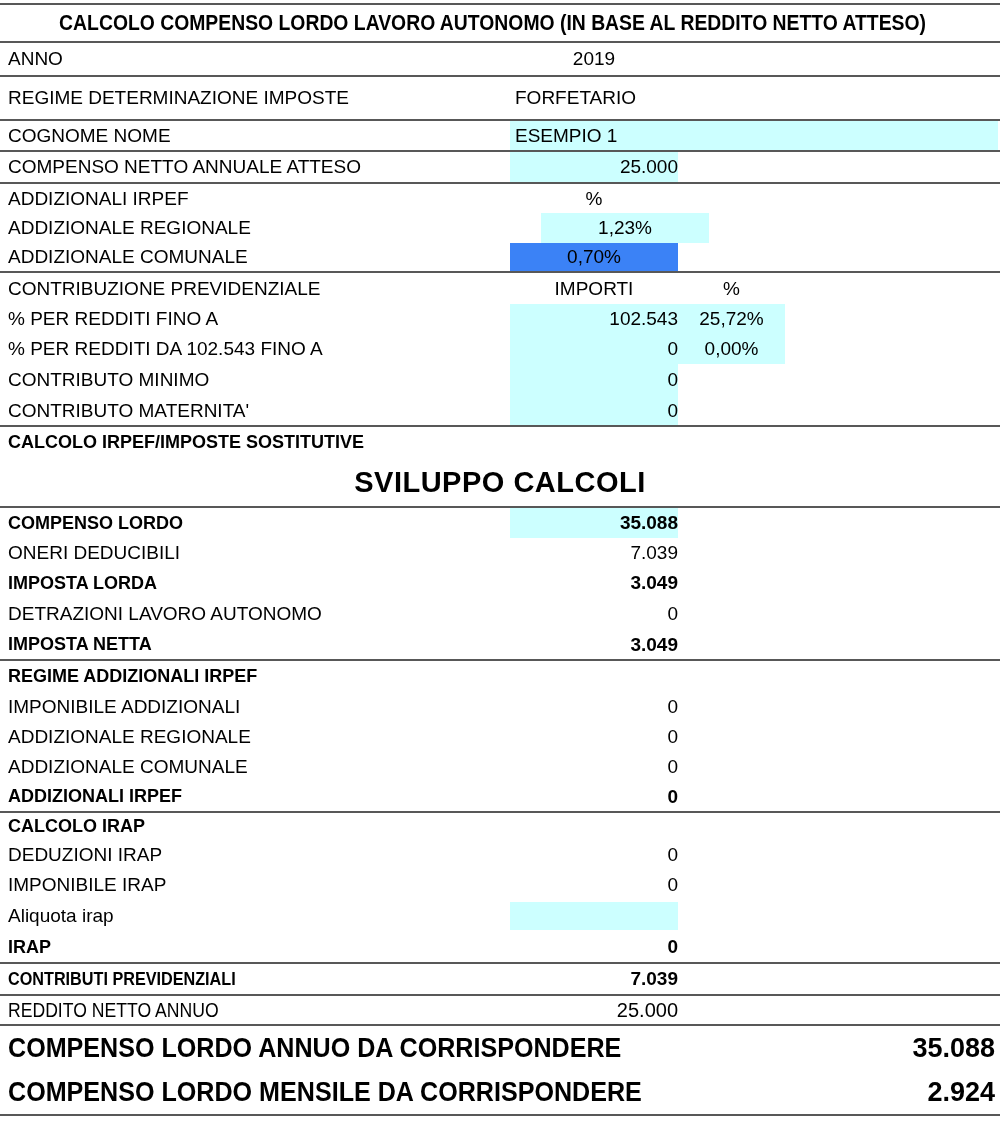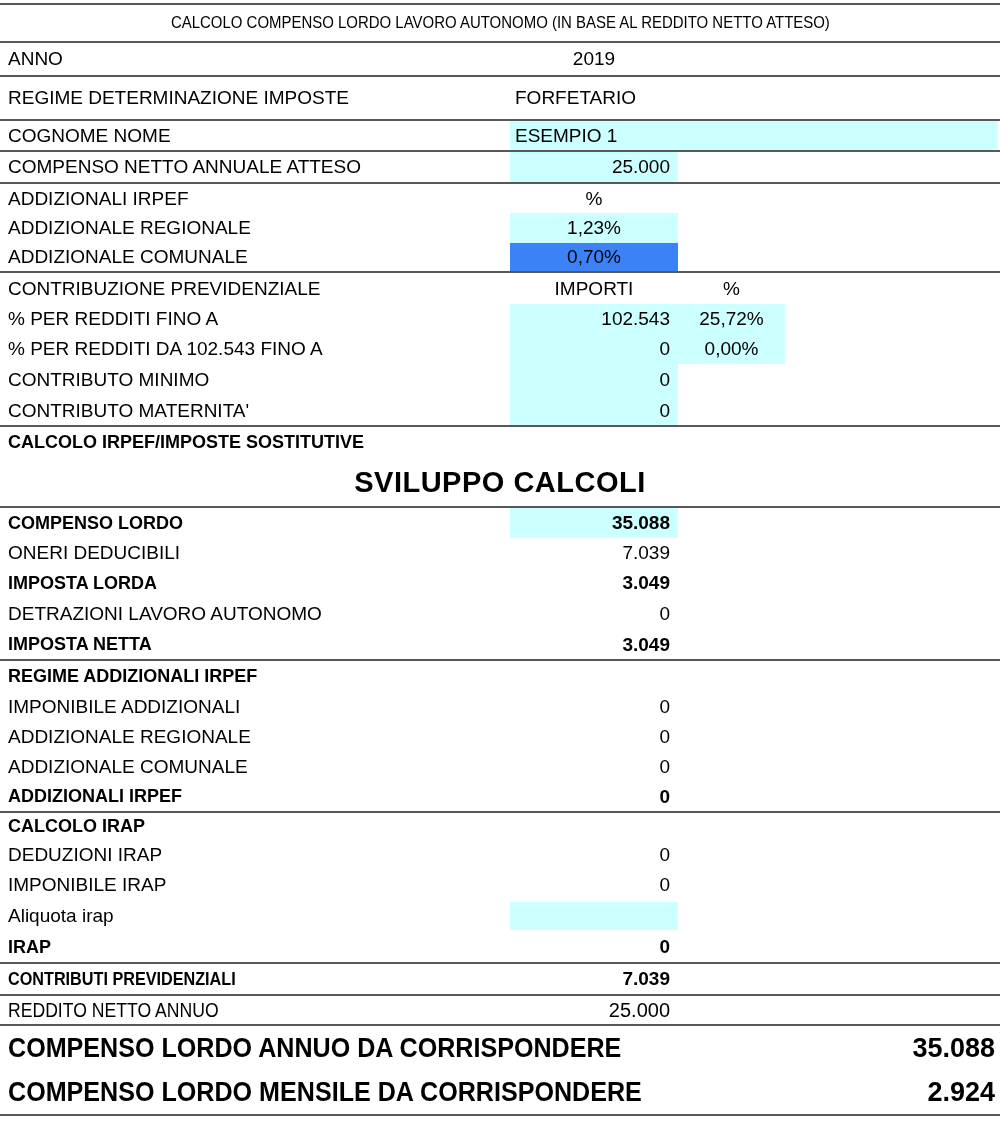--- a/index.html
+++ b/index.html
@@ -7,29 +7,29 @@
   html,body{background:#fff}
   body{font-family:"Liberation Sans","DejaVu Sans",sans-serif;color:#000;}
   .sheet{width:1000px;height:1148px;background:#fff;padding-top:3px;overflow:hidden}
   .row{display:flex;align-items:center;width:100%;font-size:19px;line-height:1.05}
   .bb{border-bottom:2px solid var(--line)}
   .bt{border-top:2px solid var(--line)}
   .lbl{flex:0 0 var(--label-w);width:var(--label-w);padding-left:8px;white-space:nowrap;overflow:visible}
   .val{flex:0 0 var(--cell-w);width:var(--cell-w);height:100%;display:flex;align-items:center;justify-content:flex-start}
   .pct{flex:0 0 var(--pct-w);width:var(--pct-w);height:100%;display:flex;align-items:center;justify-content:center}
   .grow{flex:1 1 auto;height:100%}
-  .num{justify-content:flex-end;padding-right:8px}
+  .num{justify-content:flex-end;padding-right:0}
   .ctr{justify-content:center}
   .lft{padding-left:5px}
   .cy{background:#CCFFFF}
   .b{font-weight:700}
   .sm{font-size:18px}
   .condc{display:inline-block;transform:scaleX(.88);transform-origin:center}
   .condl{display:inline-block;transform:scaleX(.9);transform-origin:left center}
-  .title-row{justify-content:center;font-weight:400;font-size:17px}
+  .title-row{justify-content:flex-start;font-weight:700;font-size:22px}
   .sviluppo-row{justify-content:center;font-weight:700;font-size:29px;letter-spacing:.5px}
   .big{font-size:20px;font-weight:400}
   .big .condl{transform:scaleX(.88)}
   .huge{font-size:27px;font-weight:700}
   .huge .lbl{flex:0 0 auto;width:auto}
   .totval{flex:1 1 auto;text-align:right;padding-right:5px;font-weight:700}
 </style>
 </head>
 <body>
 
@@ -59,21 +59,21 @@
     <div class="val num cy" style="background: rgb(204, 255, 255);">25.000</div>
   </div>
 
   <div class="row" style="height:29px">
     <div class="lbl">ADDIZIONALI IRPEF</div>
     <div class="val ctr">%</div>
   </div>
 
   <div class="row" style="height:30px">
     <div class="lbl">ADDIZIONALE REGIONALE</div>
-    <div class="val ctr cy" style="background: rgb(204, 255, 255);">1,23%</div>
+    <div class="val ctr cy" style="background: rgb(204, 255, 255); margin-left: 31px;">1,23%</div>
   </div>
 
   <div class="row bb" style="height:30px">
     <div class="lbl">ADDIZIONALE COMUNALE</div>
     <div class="val ctr cy" style="background: #3b82f6;">0,70%</div>
   </div>
 
   <div class="row" style="height:31px">
     <div class="lbl">CONTRIBUZIONE PREVIDENZIALE</div>
     <div class="val ctr">IMPORTI</div>

